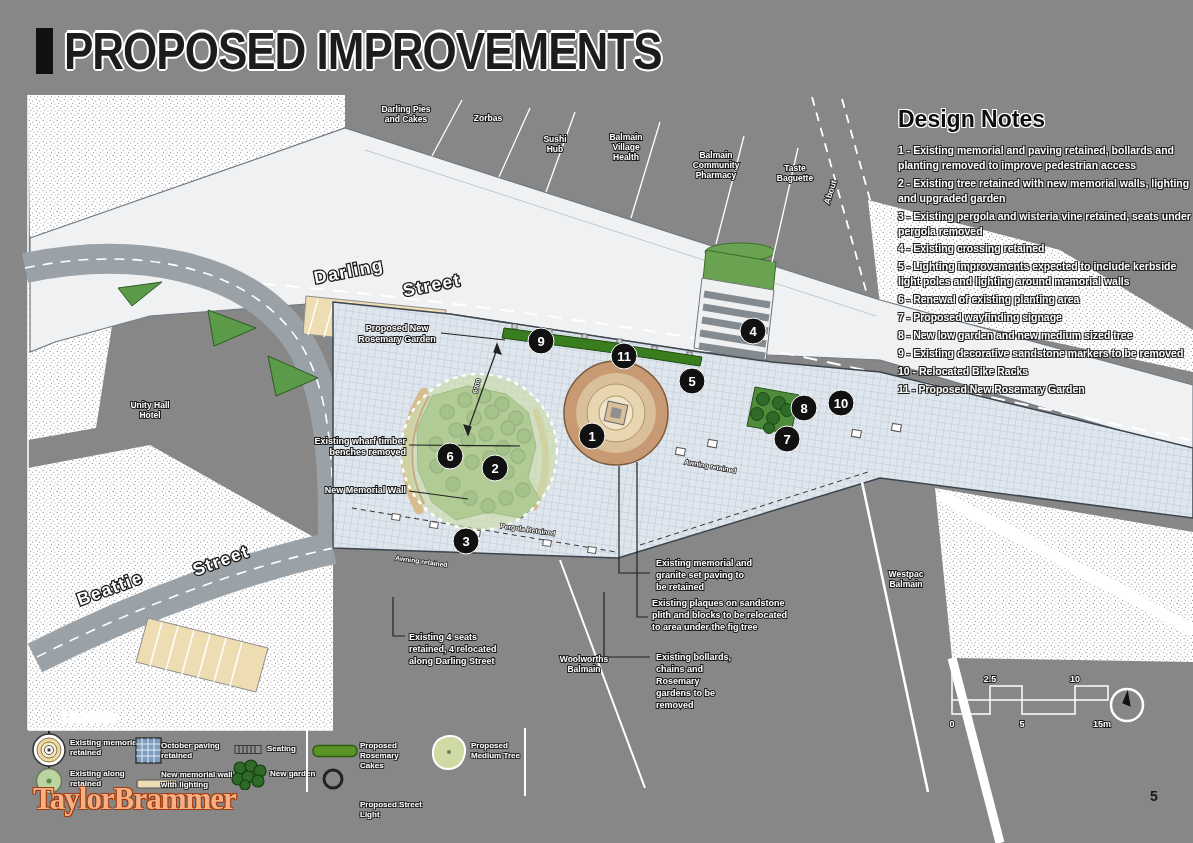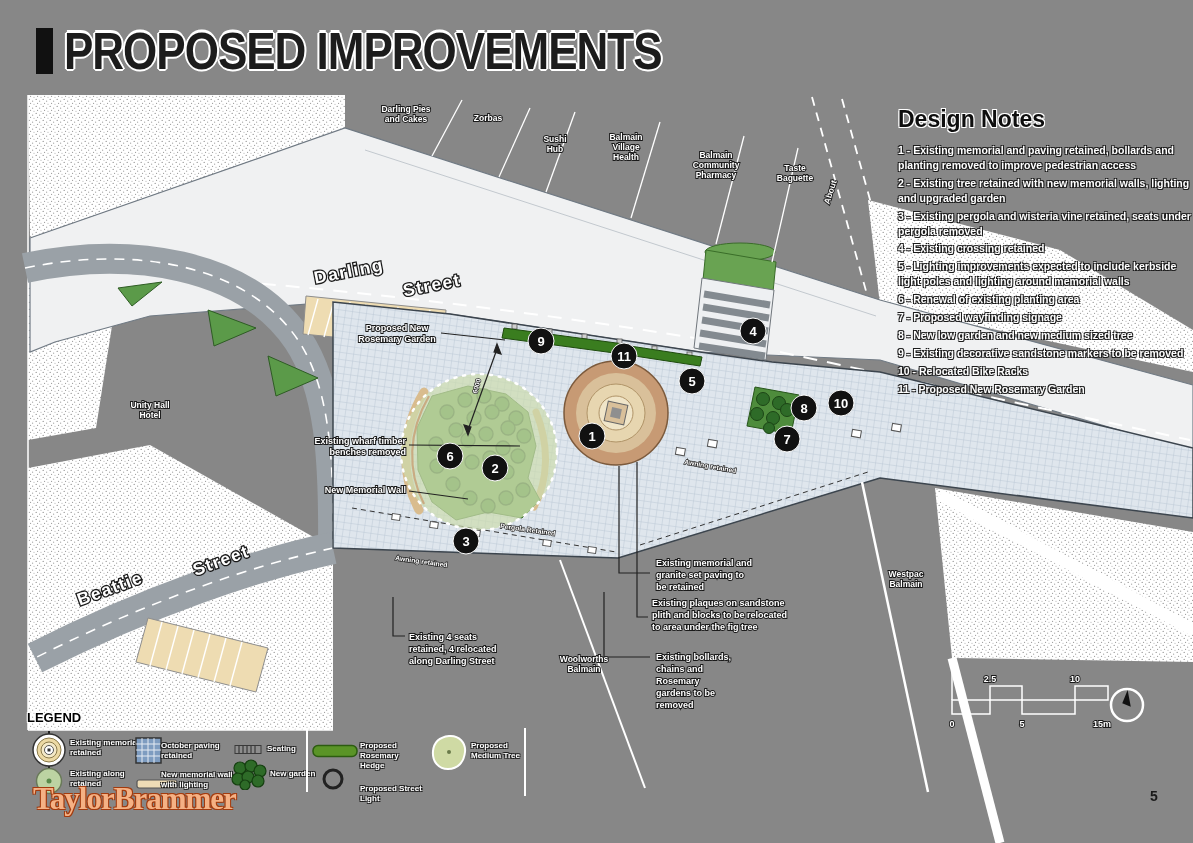--- a/index.html
+++ b/index.html
@@ -4,22 +4,22 @@
 <style>
   html,body{margin:0;padding:0;background:#6f6f6f;}
   #sheet{position:relative;width:1193px;height:843px;background:#878787;
          font-family:"Liberation Sans",sans-serif;overflow:hidden;}
   #plan-svg{position:absolute;left:0;top:0;}
 
   
   .olbl{color:#fff;font-weight:bold;
         text-shadow:-1px -1px 0 #1c1c1c,1px -1px 0 #1c1c1c,-1px 1px 0 #1c1c1c,1px 1px 0 #1c1c1c;}
   
-  .dlbl{color:#000000;font-weight:bold;
-        text-shadow:-1px -1px 0 #fff,1px -1px 0 #fff,-1px 1px 0 #fff,1px 1px 0 #fff;}
+  .dlbl{color:#ffffff;font-weight:bold;
+        text-shadow:-1px -1px 0 #fff,1px -1px 0 #fff,-1px 1px 0 #fff,1px 1px 0 #fff;padding-left:35px;}
 
   .title-row{position:absolute;left:36px;top:26px;display:flex;align-items:center;gap:11px;}
   .title-bar{width:17px;height:46px;background:#111;}
   .title-text{font-size:44px;font-weight:bold;letter-spacing:-1px;color:#1c1c1c;
               transform:scaleY(1.18);transform-origin:left center;
               text-shadow:-2px 0 0 #fff,2px 0 0 #fff,0 -2px 0 #fff,0 2px 0 #fff,
                           -1px -1px 0 #fff,1px 1px 0 #fff,-1px 1px 0 #fff,1px -1px 0 #fff;}
 
   .notes{position:absolute;left:898px;top:62px;width:300px;margin-top:44px;}
   .notes h2{margin:0 0 10px 0;font-size:23px;color:#0e0e0e;
@@ -433,26 +433,26 @@
     <circle cx="15" cy="27" r="5"></circle>
   </g>
 </svg>
 <div class="llabel olbl" style="left:270px;top:769px;width:48px">New garden</div>
 
 <div class="ldiv" style="left:306px;top:730px;height:62px"></div>
 
 <svg class="licon" style="left:312px;top:744px" width="46" height="14">
   <rect x="1" y="1.5" width="44" height="11" rx="5" fill="#5a9427" stroke="#2c5c10" stroke-width="1.5"></rect>
 </svg>
-<div class="llabel olbl" style="left:360px;top:741px;width:64px">Proposed Rosemary Hedge</div>
+<div class="llabel olbl" style="left:360px;top:741px;width:64px">Proposed Rosemary Cakes</div>
 
 <svg class="licon" style="left:320px;top:766px" width="26" height="26">
   <circle cx="13" cy="13" r="9" fill="none" stroke="#222" stroke-width="3"></circle>
 </svg>
-<div class="llabel olbl" style="left:360px;top:784px;width:66px">Proposed Street Light</div>
+<div class="llabel olbl" style="left:360px;top:800px;width:66px">Proposed Street Light</div>
 
 <svg class="licon" style="left:428px;top:732px" width="42" height="42">
   <path d="M21,4 C31,3 38,11 37,20 C36,30 30,37 20,37 C11,37 4,30 5,19 C6,10 12,5 21,4 Z" fill="#cfdaa4" stroke="#fff" stroke-width="2"></path>
   <circle cx="21" cy="20" r="2" fill="#6a7a4a"></circle>
 </svg>
 <div class="llabel olbl" style="left:471px;top:741px;width:54px">Proposed Medium Tree</div>
 
 <div class="ldiv" style="left:524px;top:728px;height:68px"></div>
 
 <div class="logo">TaylorBrammer</div>

